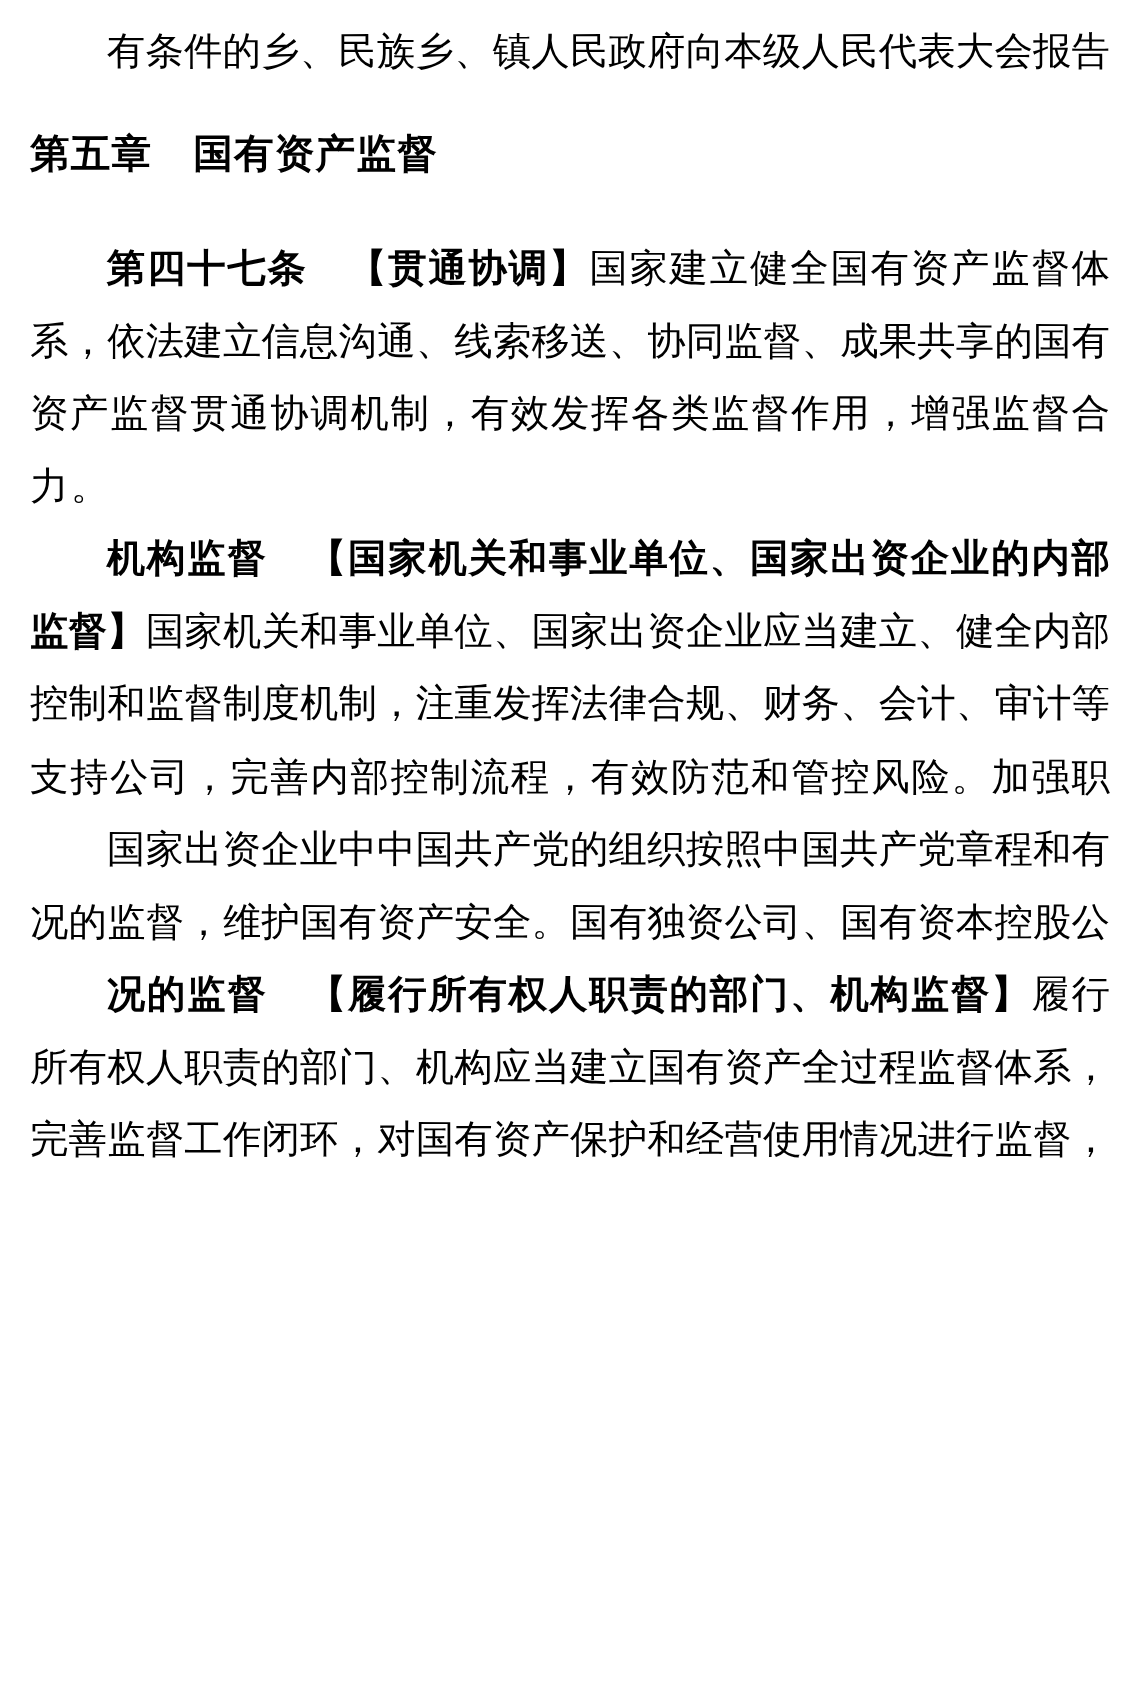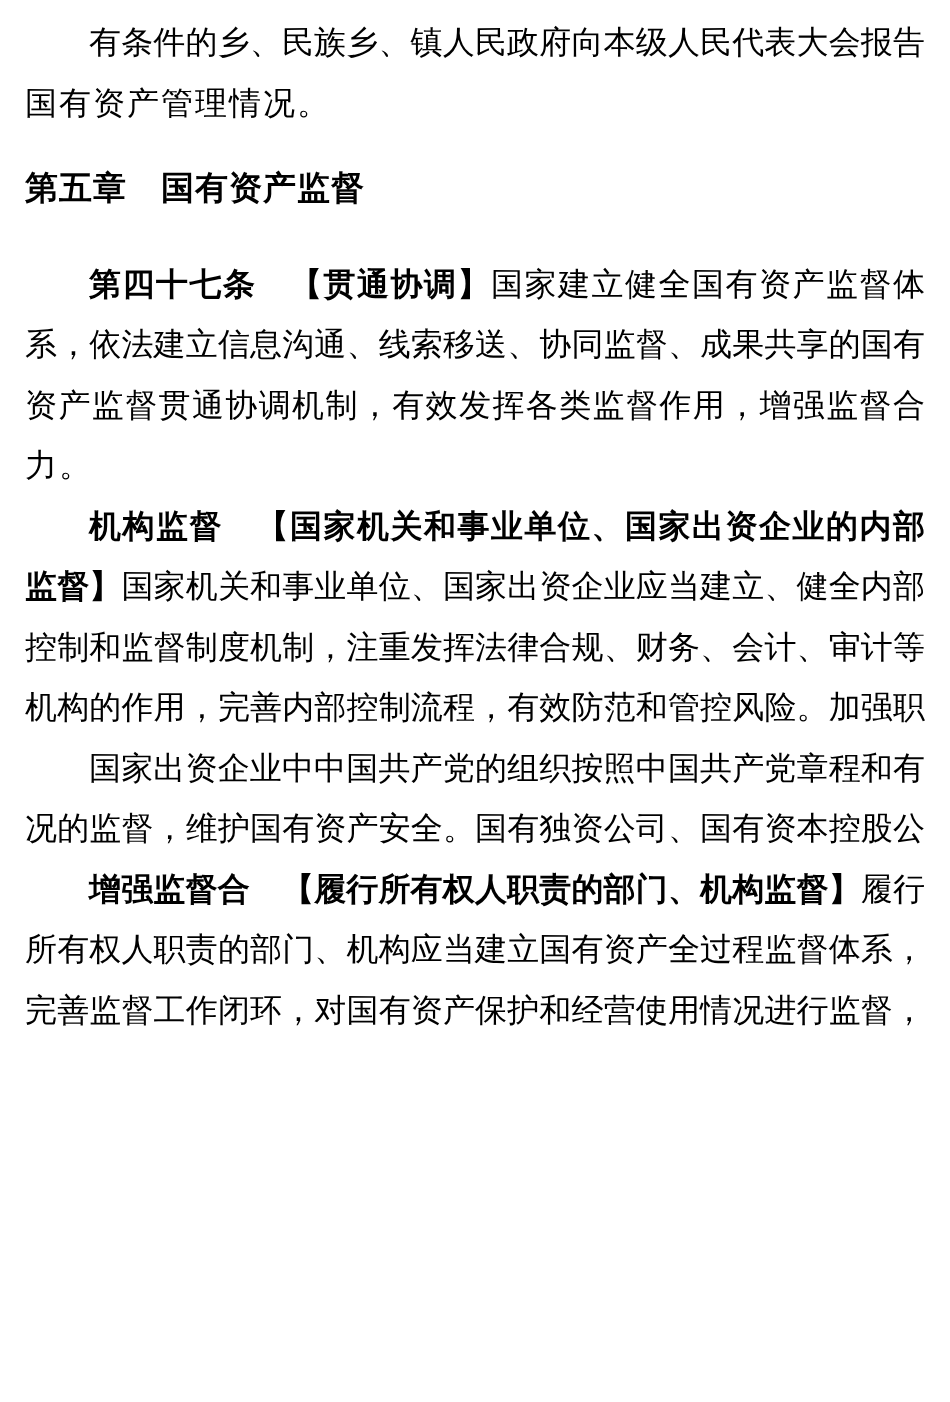--- a/index.html
+++ b/index.html
@@ -59,32 +59,31 @@
     letter-spacing: 2px;
     color: #ef4444;
   }
 </style>
 </head>
 <body>
 
 <div class="page">
   <main class="doc-body">
       <div class="line indent fill"><span>有条件的乡、民族乡、镇人民政府向本级人民代表大会报告</span></div>
-      <div class="line"><span>国有资产管理情况。</span></div>
       <div class="chapter-heading">第五章　国有资产监督</div>
       <div class="line indent fill"><span class="bold">第四十七条　</span><span class="bold">【贯通协调】</span><span>国家建立健全国有资产监督体</span></div>
       <div class="line fill"><span>系，依法建立信息沟通、线索移送、协同监督、成果共享的国有</span></div>
       <div class="line fill"><span>资产监督贯通协调机制，有效发挥各类监督作用，增强监督合</span></div>
       <div class="line"><span>力。</span></div>
       <div class="line indent fill"><span class="bold">机构监督　</span><span class="bold">【国家机关和事业单位、国家出资企业的内部</span></div>
       <div class="line fill"><span class="bold">监督】</span><span>国家机关和事业单位、国家出资企业应当建立、健全内部</span></div>
       <div class="line fill"><span>控制和监督制度机制，注重发挥法律合规、财务、会计、审计等</span></div>
-      <div class="line fill"><span>机构的作用，完善内部控制流程，有效防范和管控风险。加强职</span></div>
+      <div class="line fill"><span>支持公司，完善内部控制流程，有效防范和管控风险。加强职</span></div>
       <div class="line indent fill"><span>国家出资企业中中国共产党的组织按照中国共产党章程和有</span></div>
       <div class="line fill"><span>况的监督，维护国有资产安全。国有独资公司、国有资本控股公</span></div>
-      <div class="line indent fill"><span class="bold">增强监督合　</span><span class="bold">【履行所有权人职责的部门、机构监督】</span><span>履行</span></div>
+      <div class="line indent fill"><span class="bold">况的监督　</span><span class="bold">【履行所有权人职责的部门、机构监督】</span><span>履行</span></div>
       <div class="line fill"><span>所有权人职责的部门、机构应当建立国有资产全过程监督体系，</span></div>
       <div class="line fill"><span>完善监督工作闭环，对国有资产保护和经营使用情况进行监督，</span></div>
     </main>
   <footer class="page-footer">
     <span>— 28 —</span>
   </footer>
 </div>
 
 </body></html>

